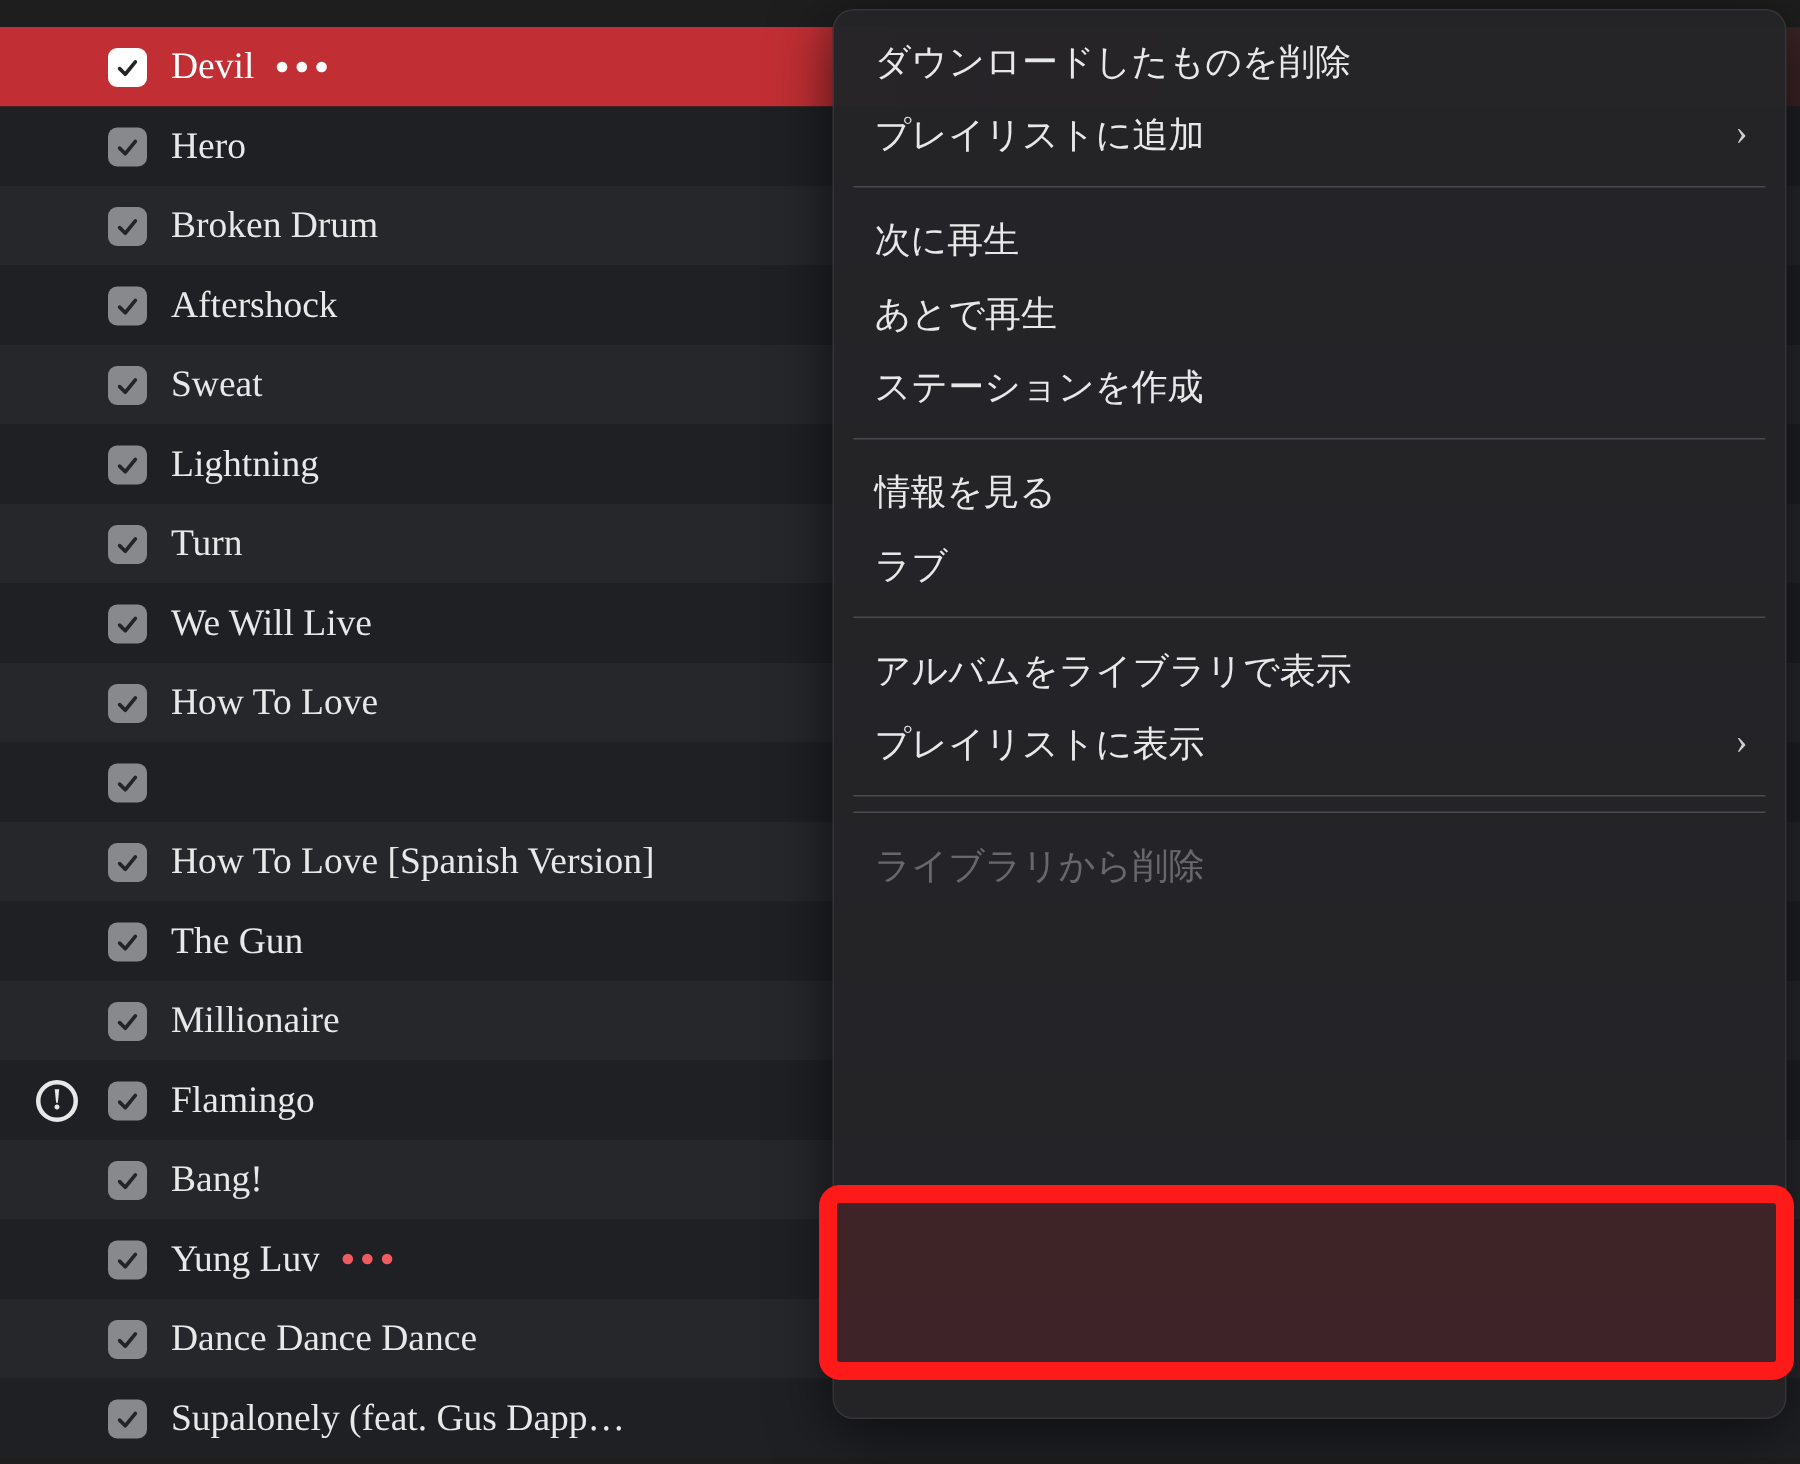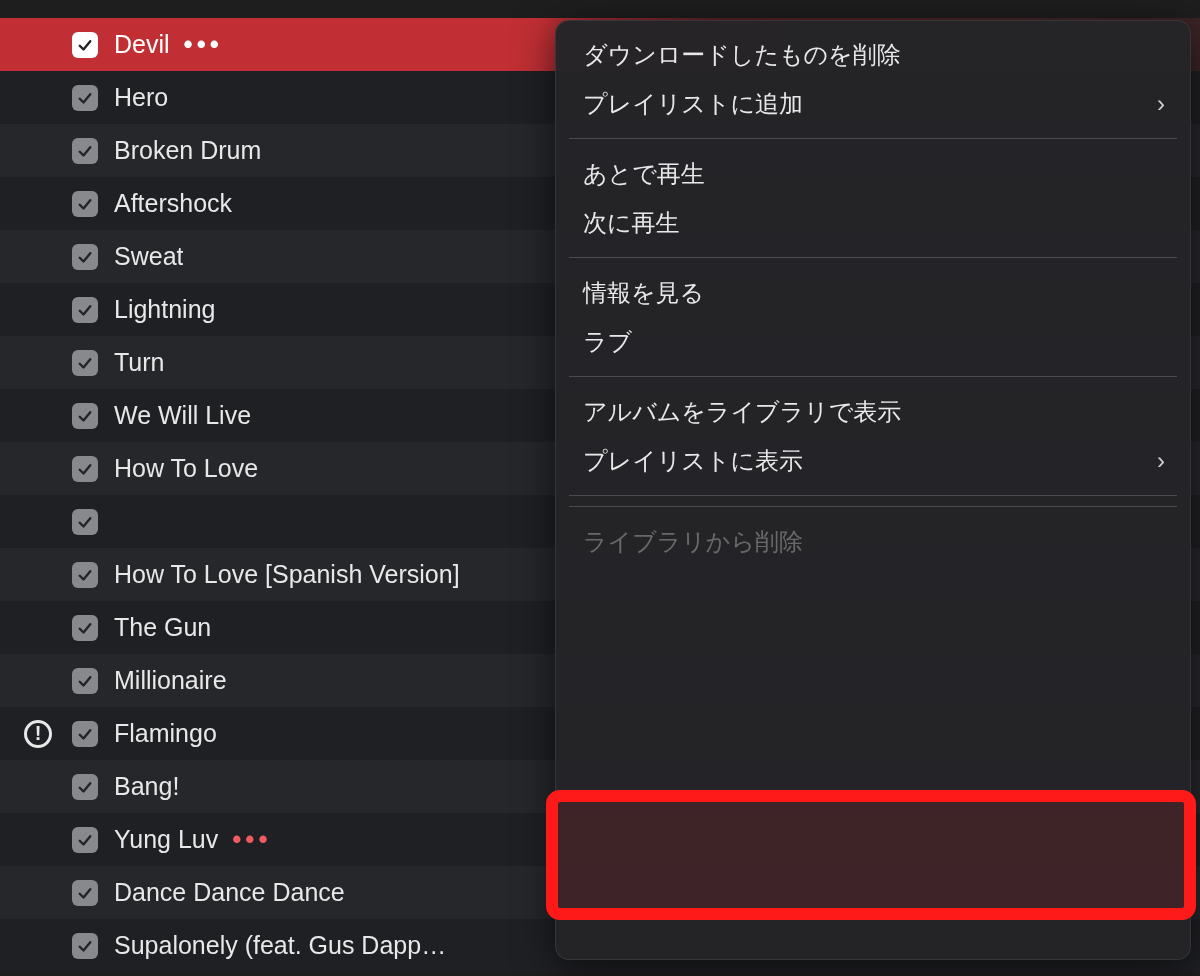--- a/index.html
+++ b/index.html
@@ -8,20 +8,21 @@
     height: 976px;
     overflow: hidden;
     font-family: -apple-system, "Helvetica Neue", Arial, sans-serif;
     background: #1e1e1e;
     color: #e8e8e8;
   }
   .viewport {
     position: relative;
     width: 1200px;
     height: 976px;
+    font-family: Liberation Serif, serif;
   }
   
   .song-list {
     position: absolute;
     left: 0;
     top: 18px;
     width: 1200px;
   }
   .song-row {
     height: 53px;
@@ -79,21 +80,21 @@
     margin-left: 14px;
     font-size: 26px;
     letter-spacing: 4px;
     font-weight: 600;
   }
   .ellipsis-red { color: #f05b5f; }
   
   .context-menu {
     position: absolute;
     left: 555px;
-    top: 20px;
+    top: 6px;
     width: 636px;
     height: 940px;
     background: rgba(37,37,40,0.98);
     border-radius: 14px;
     box-shadow: 0 8px 40px rgba(0,0,0,0.6), inset 0 0 0 1px rgba(255,255,255,0.08);
     padding: 10px 0 4px 0;
     overflow: hidden;
   }
   .menu-item {
     height: 49px;
@@ -291,24 +292,27 @@
   <div class="context-menu" id="context-menu">
       <div class="menu-item">
         <span>ダウンロードしたものを削除</span>
       </div>
       <div class="menu-item">
         <span>プレイリストに追加</span>
         <span class="chevron">›</span>
       </div>
       <div class="menu-sep"></div>
       <div class="menu-item">
+        <span>次に再生</span>
+      </div>
+      <div class="menu-item">
         <span>あとで再生</span>
       </div>
       <div class="menu-item">
-        <span>次に再生</span>
+        <span>ステーションを作成</span>
       </div>
       <div class="menu-sep"></div>
       <div class="menu-item">
         <span>情報を見る</span>
       </div>
       <div class="menu-item">
         <span>ラブ</span>
       </div>
       <div class="menu-sep"></div>
       <div class="menu-item">

